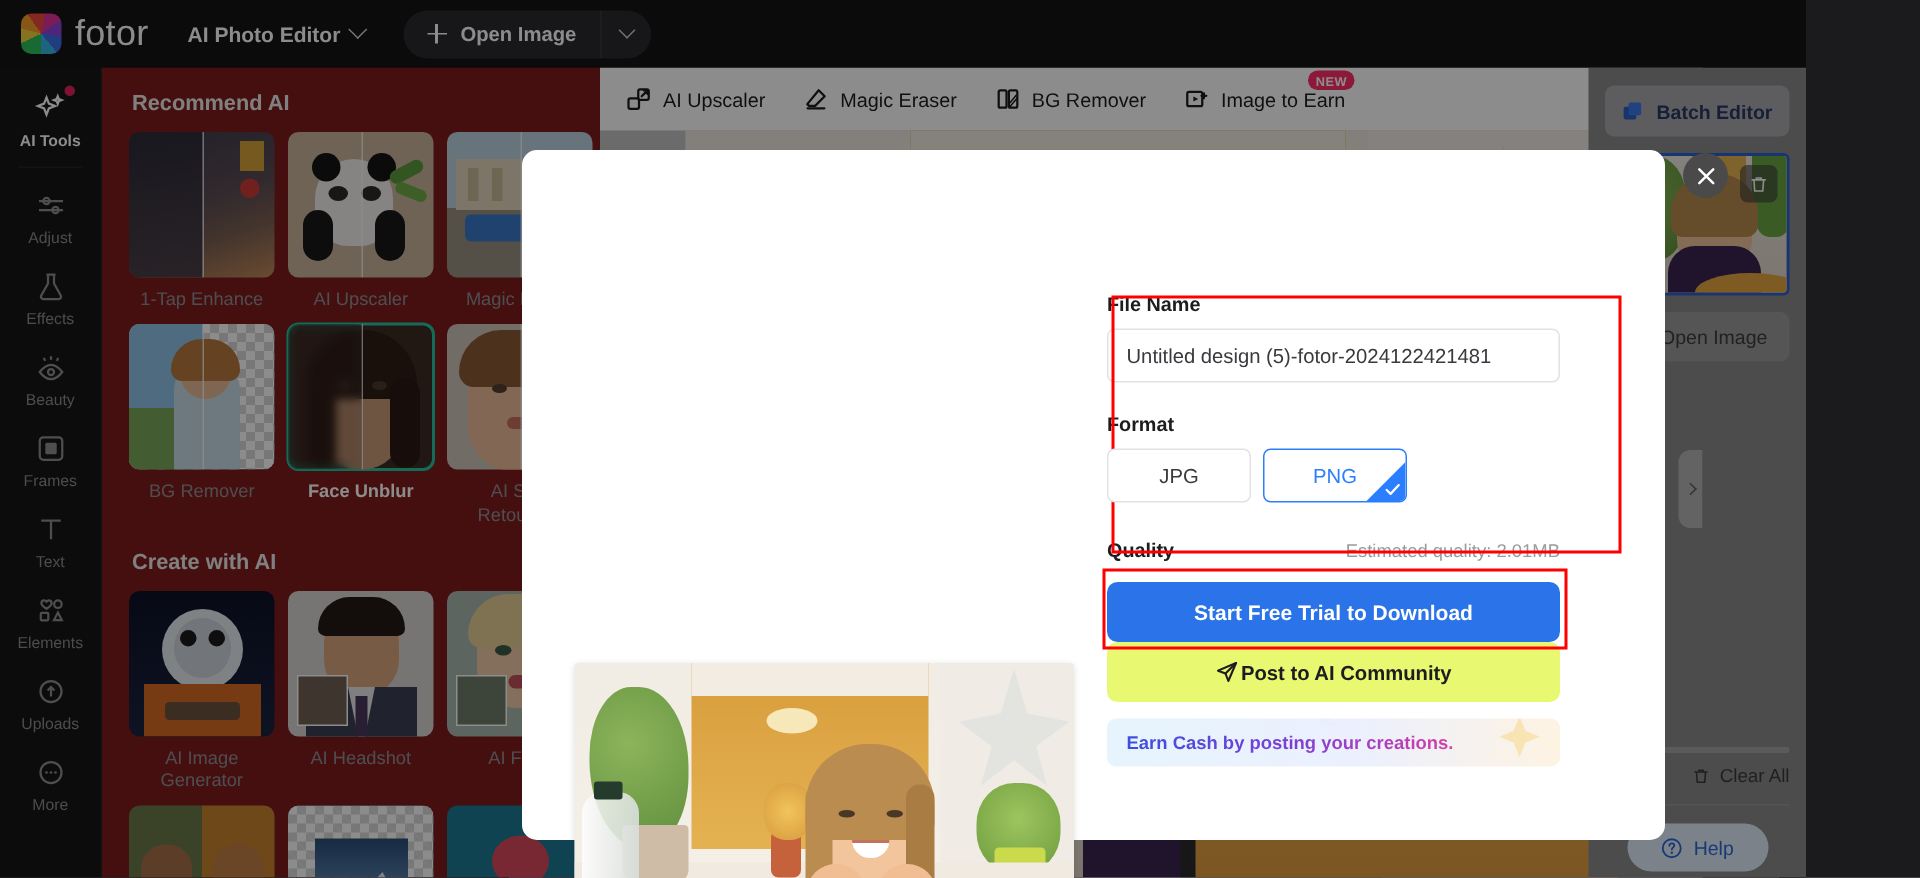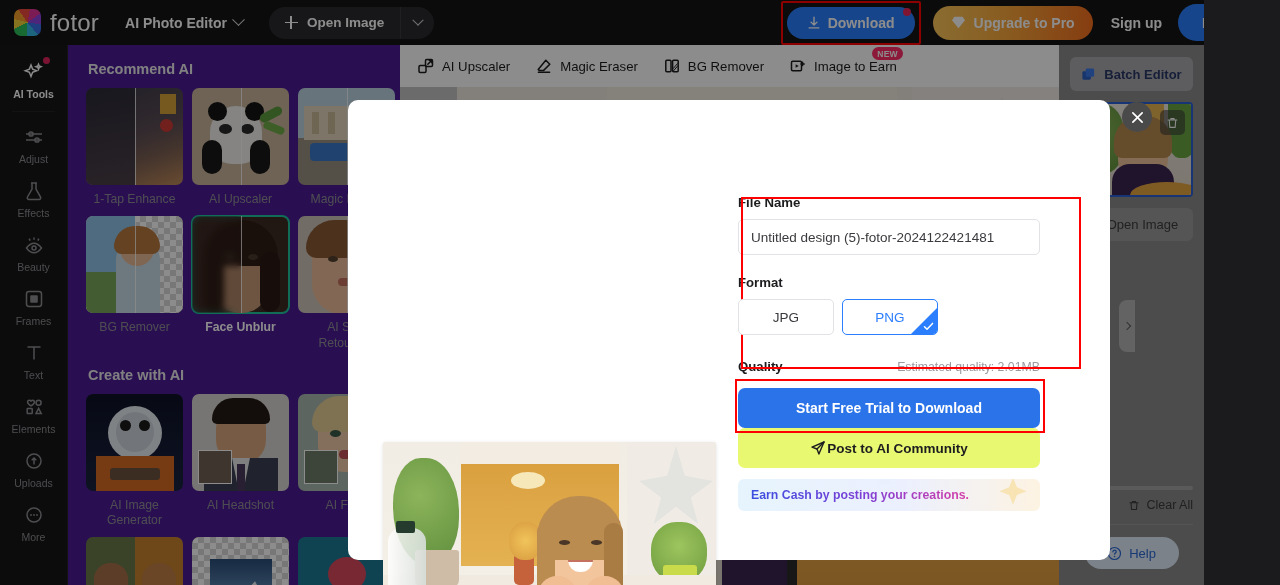--- a/index.html
+++ b/index.html
@@ -88,21 +88,21 @@
   .rail-item.active .lbl { color: #fff; font-weight: 700; }
   .rail-item.active .ri-ico svg { stroke: #fff; }
   .ri-ico { width: 22px; height: 22px; display: flex; align-items: center; justify-content: center; }
   .ri-ico svg { stroke: #8e8e93; fill: none; stroke-width: 1.5; }
   .rail-dot { position: absolute; right: 17px; top: 4px; width: 7px; height: 7px; border-radius: 50%; background: #e0245e; }
   .rail-sep { height: 1px; background: #232326; margin: 4px 12px 6px; }
 
   
   .tools {
     position: absolute; left: 68px; top: 45px; width: 332px; height: 540px;
-    background: #4c1d95; overflow: hidden; padding: 0 18px;
+    background: #7f1d1d; overflow: hidden; padding: 0 18px;
   }
   .tools h3 { color: #e9e9ec; font-size: 14.5px; font-weight: 700; margin: 16px 0 11px 2px; }
   .grid { display: grid; grid-template-columns: repeat(3, 97px); gap: 9px; }
   .card { width: 97px; cursor: pointer; }
   .thumb { width: 97px; height: 97px; border-radius: 7px; overflow: hidden; position: relative;
            background:#2a2a2e; }
   .card.sel .thumb { outline: 2px solid #1fc6a0; outline-offset: -1px; }
   .card .cap { margin-top: 7px; font-size: 12.2px; color: #8f8f95; text-align: center; line-height: 1.25; }
   .card.sel .cap { color: #fff; font-weight: 700; }
   .checker { position:absolute; inset:0;
@@ -163,21 +163,21 @@
     color: #3c3c3c; font-size: 13px; cursor: pointer;
   }
   .rp-bottom { position: absolute; left: 11px; right: 11px; bottom: 0; }
   .rp-track { height: 4px; border-radius: 2px; background: #a5a5a5; position: relative; margin-bottom: 8px; }
   .rp-track i { position:absolute; left:0; top:0; width: 7px; height: 4px; border-radius:2px; background:#2a5fd6; }
   .rp-row { display:flex; align-items:center; justify-content: space-between; padding-bottom: 12px; }
   .rp-count { font-size: 12.5px; color: #3b3b3b; }
   .rp-clear { display:flex; align-items:center; gap:6px; font-size: 12.5px; color: #3b3b3b; cursor: pointer; }
   .rp-divider { height: 1px; background: #9a9a9a; }
   .help-btn {
-    margin: 12px auto 16px; width: 94px; height: 32px; border-radius: 16px; background: #e2edfb;
+    margin: 12px auto 4px; width: 94px; height: 32px; border-radius: 16px; background: #e2edfb;
     display: flex; align-items: center; justify-content: center; gap: 7px;
     color: #2a6ad6; font-size: 13px; font-weight: 400; cursor: pointer;
   }
 
   
   .scrim { position: absolute; inset: 0; background: rgba(0,0,0,.45); z-index: 40; }
   .modal {
     position: absolute; left: 348px; top: 100px; width: 762px; height: 460px;
     background: #fff; border-radius: 10px; z-index: 50; display: flex; align-items: center;
   }
@@ -255,42 +255,20 @@
     <div class="open-image-group">
       <div class="open-image-btn">
         <span class="plus-ico"></span>
         <span>Open Image</span>
       </div>
       <div class="open-image-caret">
         <span class="caret-d"></span>
       </div>
     </div>
 
-    <div class="topbar-right">
-      <div class="dl-wrap">
-        <div class="dl-hl"></div>
-        <button class="download-btn">
-          <svg class="dl-ico" viewBox="0 0 16 16">
-            <path d="M8 1.5v8.5M4.6 7l3.4 3.4L11.4 7M2.5 13.6h11" fill="none" stroke="#fff" stroke-width="1.6" stroke-linecap="round" stroke-linejoin="round"></path>
-          </svg>
-          <span>Download</span>
-          <span class="red-dot"></span>
-        </button>
-      </div>
-
-      <button class="upgrade-btn">
-        <svg class="gem" viewBox="0 0 18 16">
-          <path d="M4 1h10l3 4.2L9 15 1 5.2z" fill="#fff"></path>
-        </svg>
-        <span>Upgrade to Pro</span>
-      </button>
-
-      <div class="signup">Sign up</div>
-      <button class="login-btn">Log in</button>
-    </div>
   </div>
 
   <div class="rail">
 
     <div class="rail-item active">
       <span class="rail-dot"></span>
       <span class="ri-ico">
         <svg viewBox="0 0 22 22">
             <path d="M8 4l1.6 4.1L13.7 9.7 9.6 11.3 8 15.4 6.4 11.3 2.3 9.7 6.4 8.1z"></path>
             <path d="M15.5 3.2l.7 1.8 1.8.7-1.8.7-.7 1.8-.7-1.8-1.8-.7 1.8-.7z"></path>

